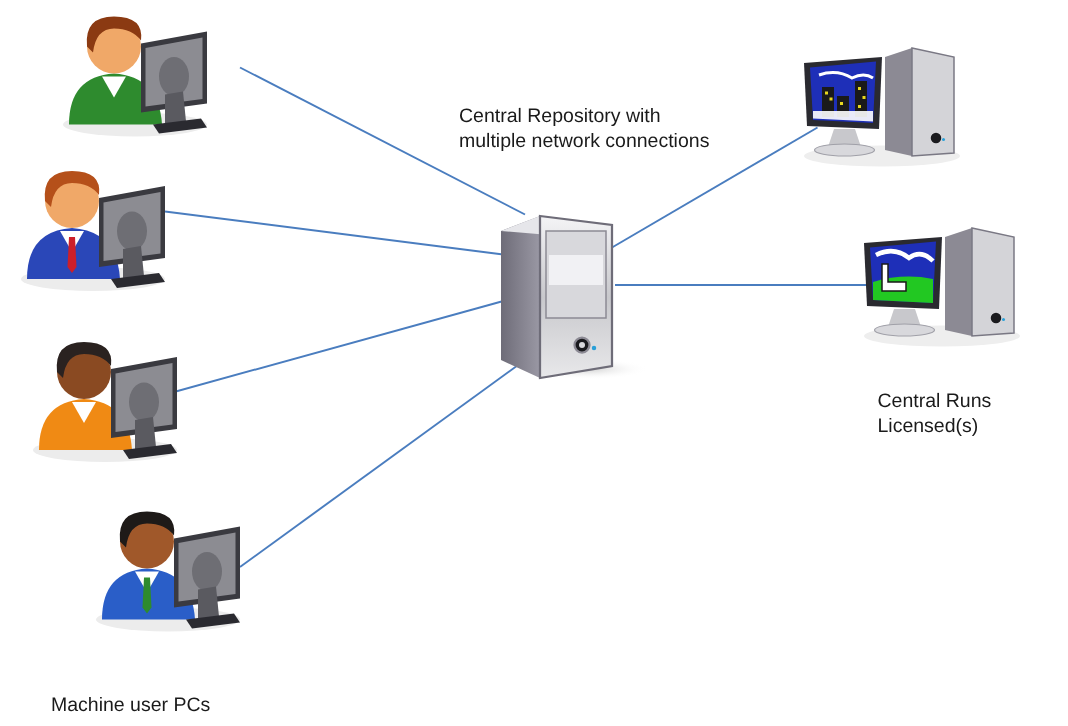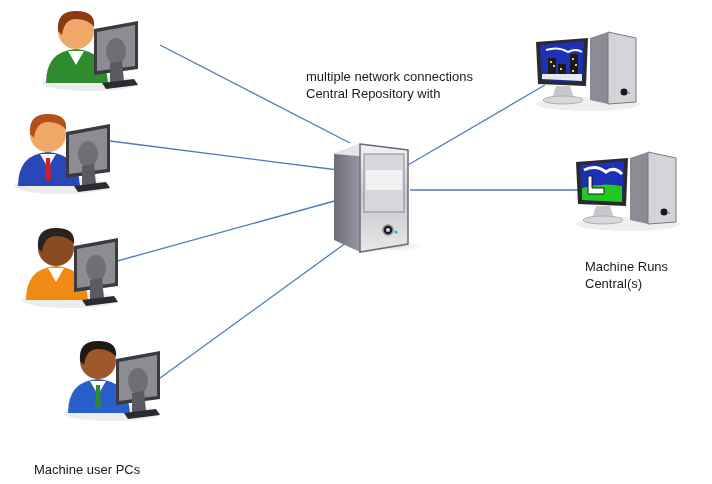--- a/index.html
+++ b/index.html
@@ -139,21 +139,21 @@
     <path d="M8 14 L60 10 L58 58 L10 56 Z" fill="#2a2a30"></path>
     <path d="M12 17 L56 13 L54 54 L14 52 Z" fill="#1e2fb8"></path>
     <path d="M14 40 Q34 34 54 38 L54 54 L14 52 Z" fill="#22c822"></path>
     <path d="M16 22 Q28 16 38 24 Q46 18 54 26" stroke="#ffffff" stroke-width="3" fill="none"></path>
     <path d="M20 28 L24 28 L24 40 L36 40 L36 46 L20 46 Z" fill="#ffffff" stroke="#1a1a1a" stroke-width="1"></path>
     <path d="M28 58 L42 58 L46 70 L24 70 Z" fill="#c8c8cc"></path>
     <ellipse cx="35" cy="72" rx="20" ry="4" fill="#d8d8dc" stroke="#a0a0a8" stroke-width="0.8"></ellipse>
   </svg>
 
   <div class="label" style="left:306px;top:68px">
+    <div>Central Repository with</div>
     <div>multiple network connections</div>
-    <div>Central Repository with</div>
   </div>
   <div class="label" style="left:585px;top:258px">
-    <div>Machine Runs</div>
-    <div>Central(s)</div>
+    <div>Central Runs</div>
+    <div>Licensed(s)</div>
   </div>
   <div class="label" style="left:34px;top:461px">Machine user PCs</div>
 </div>
 
 </body></html>

